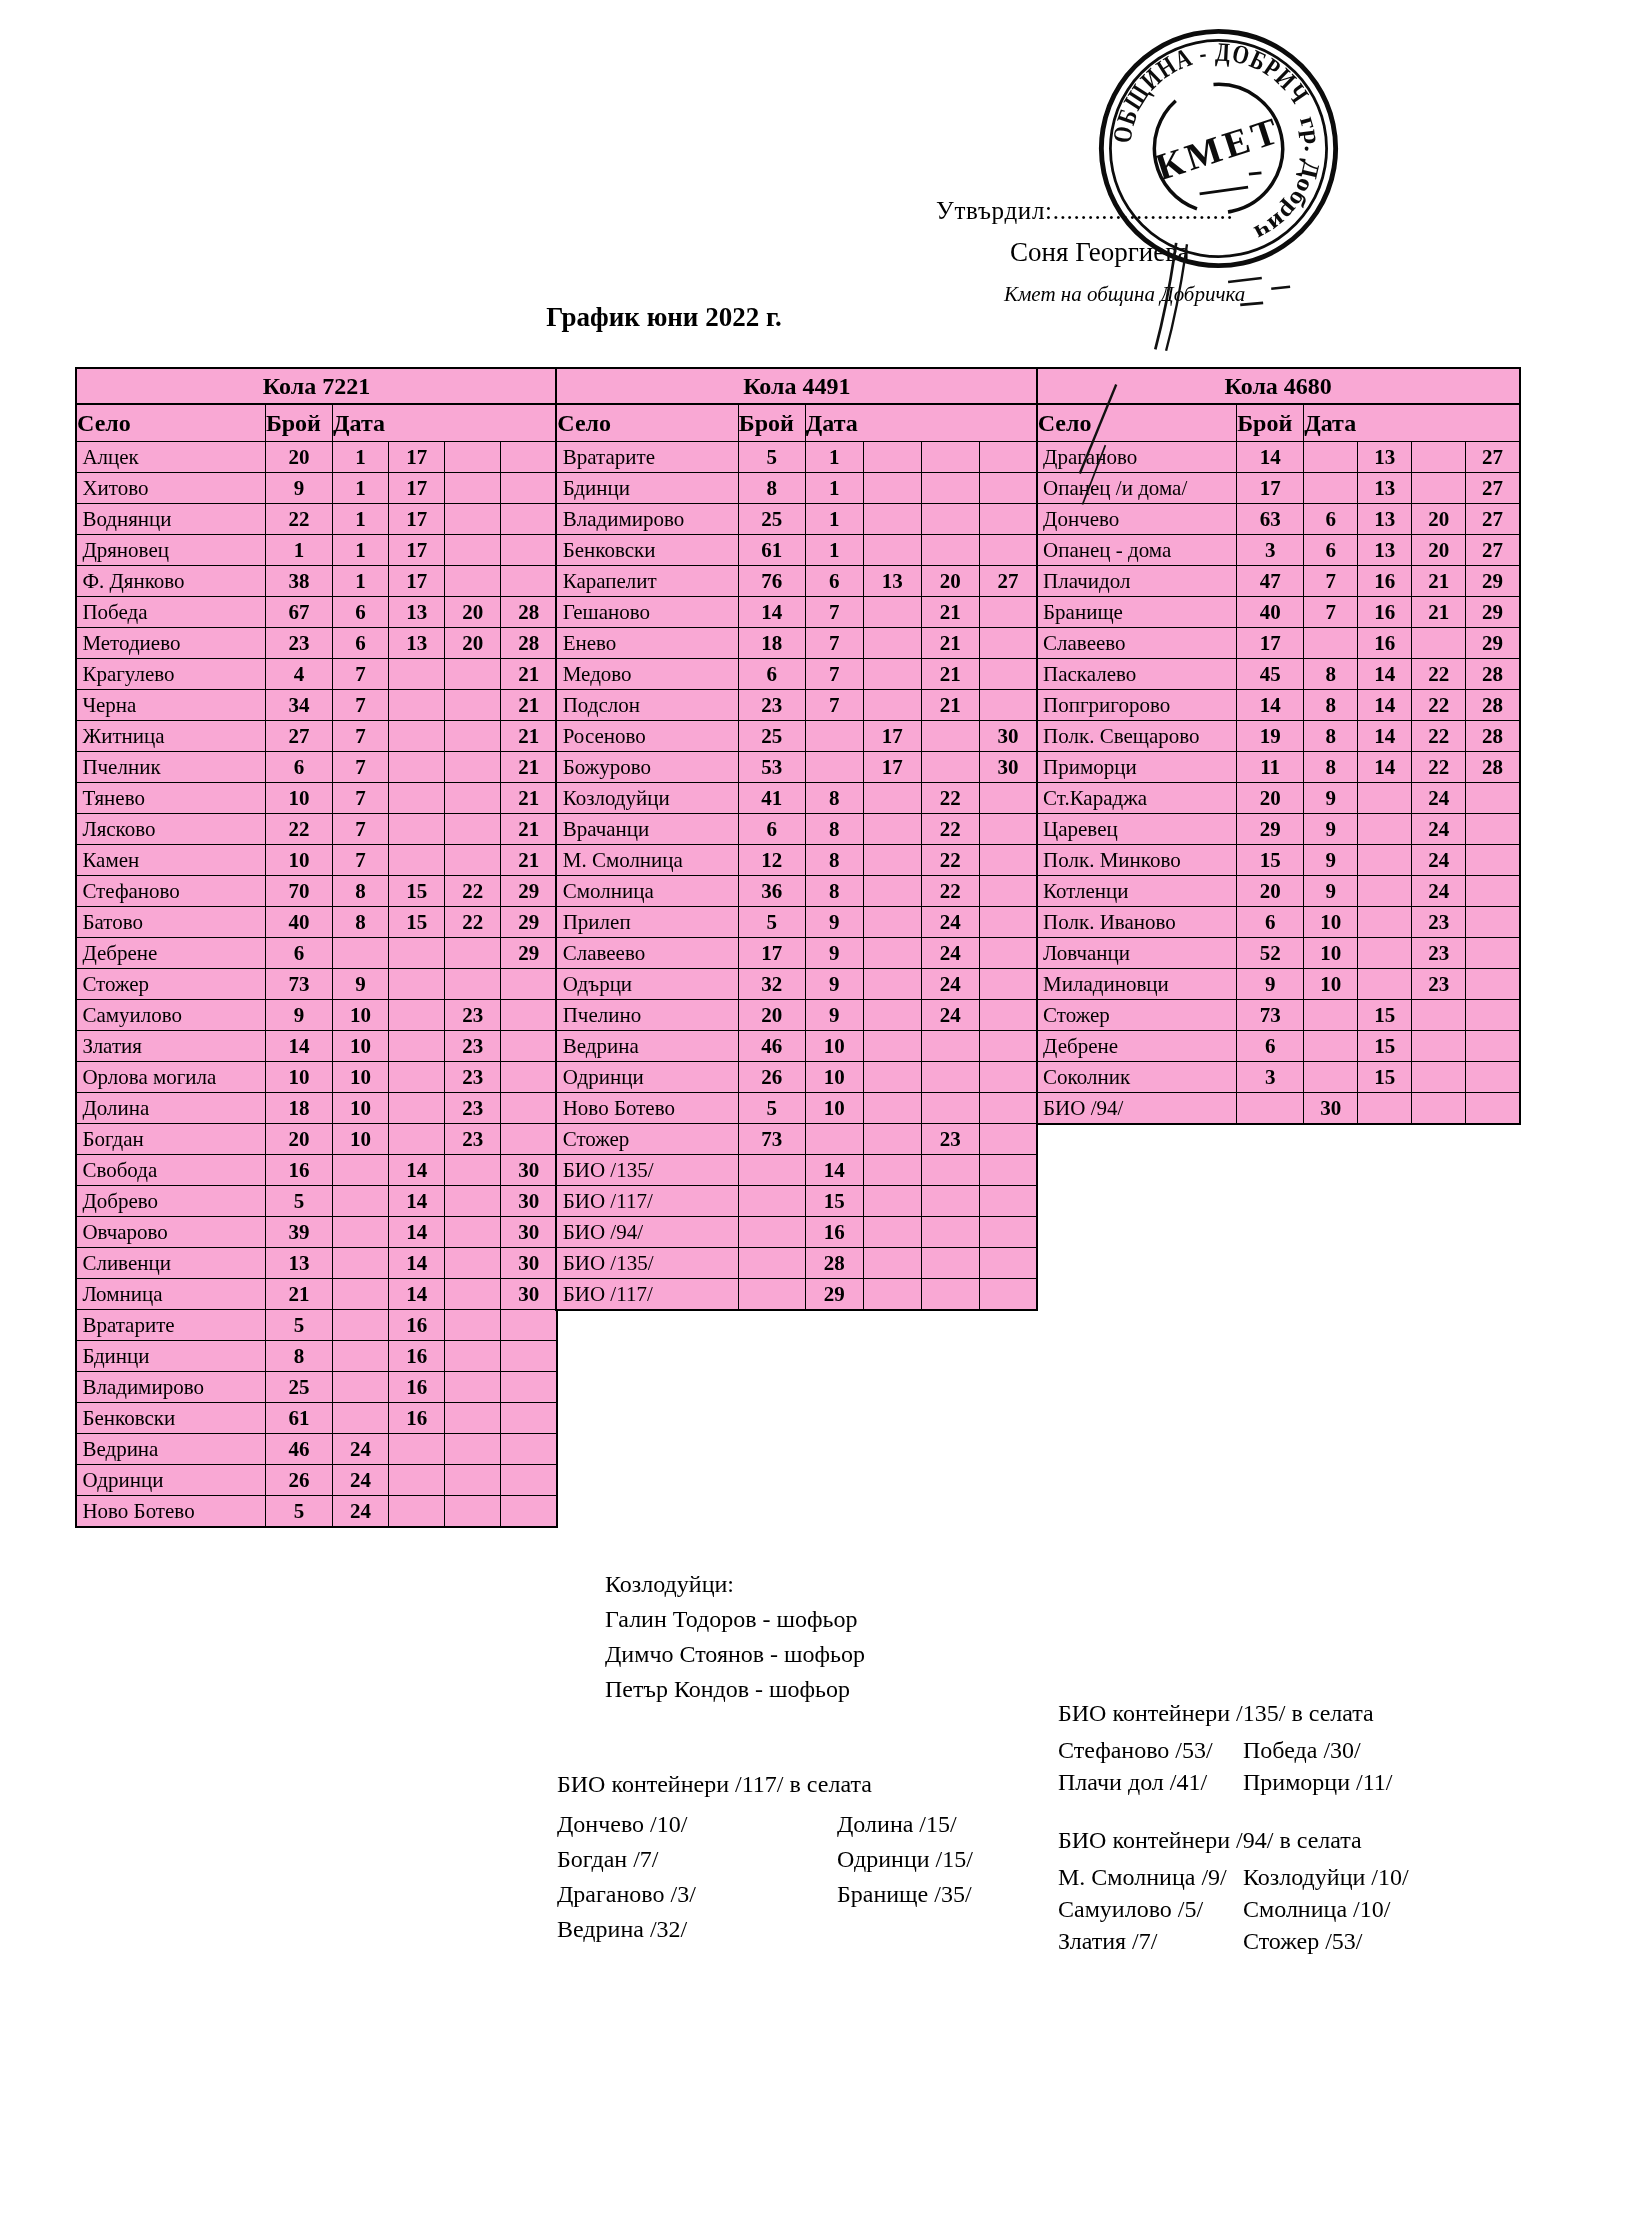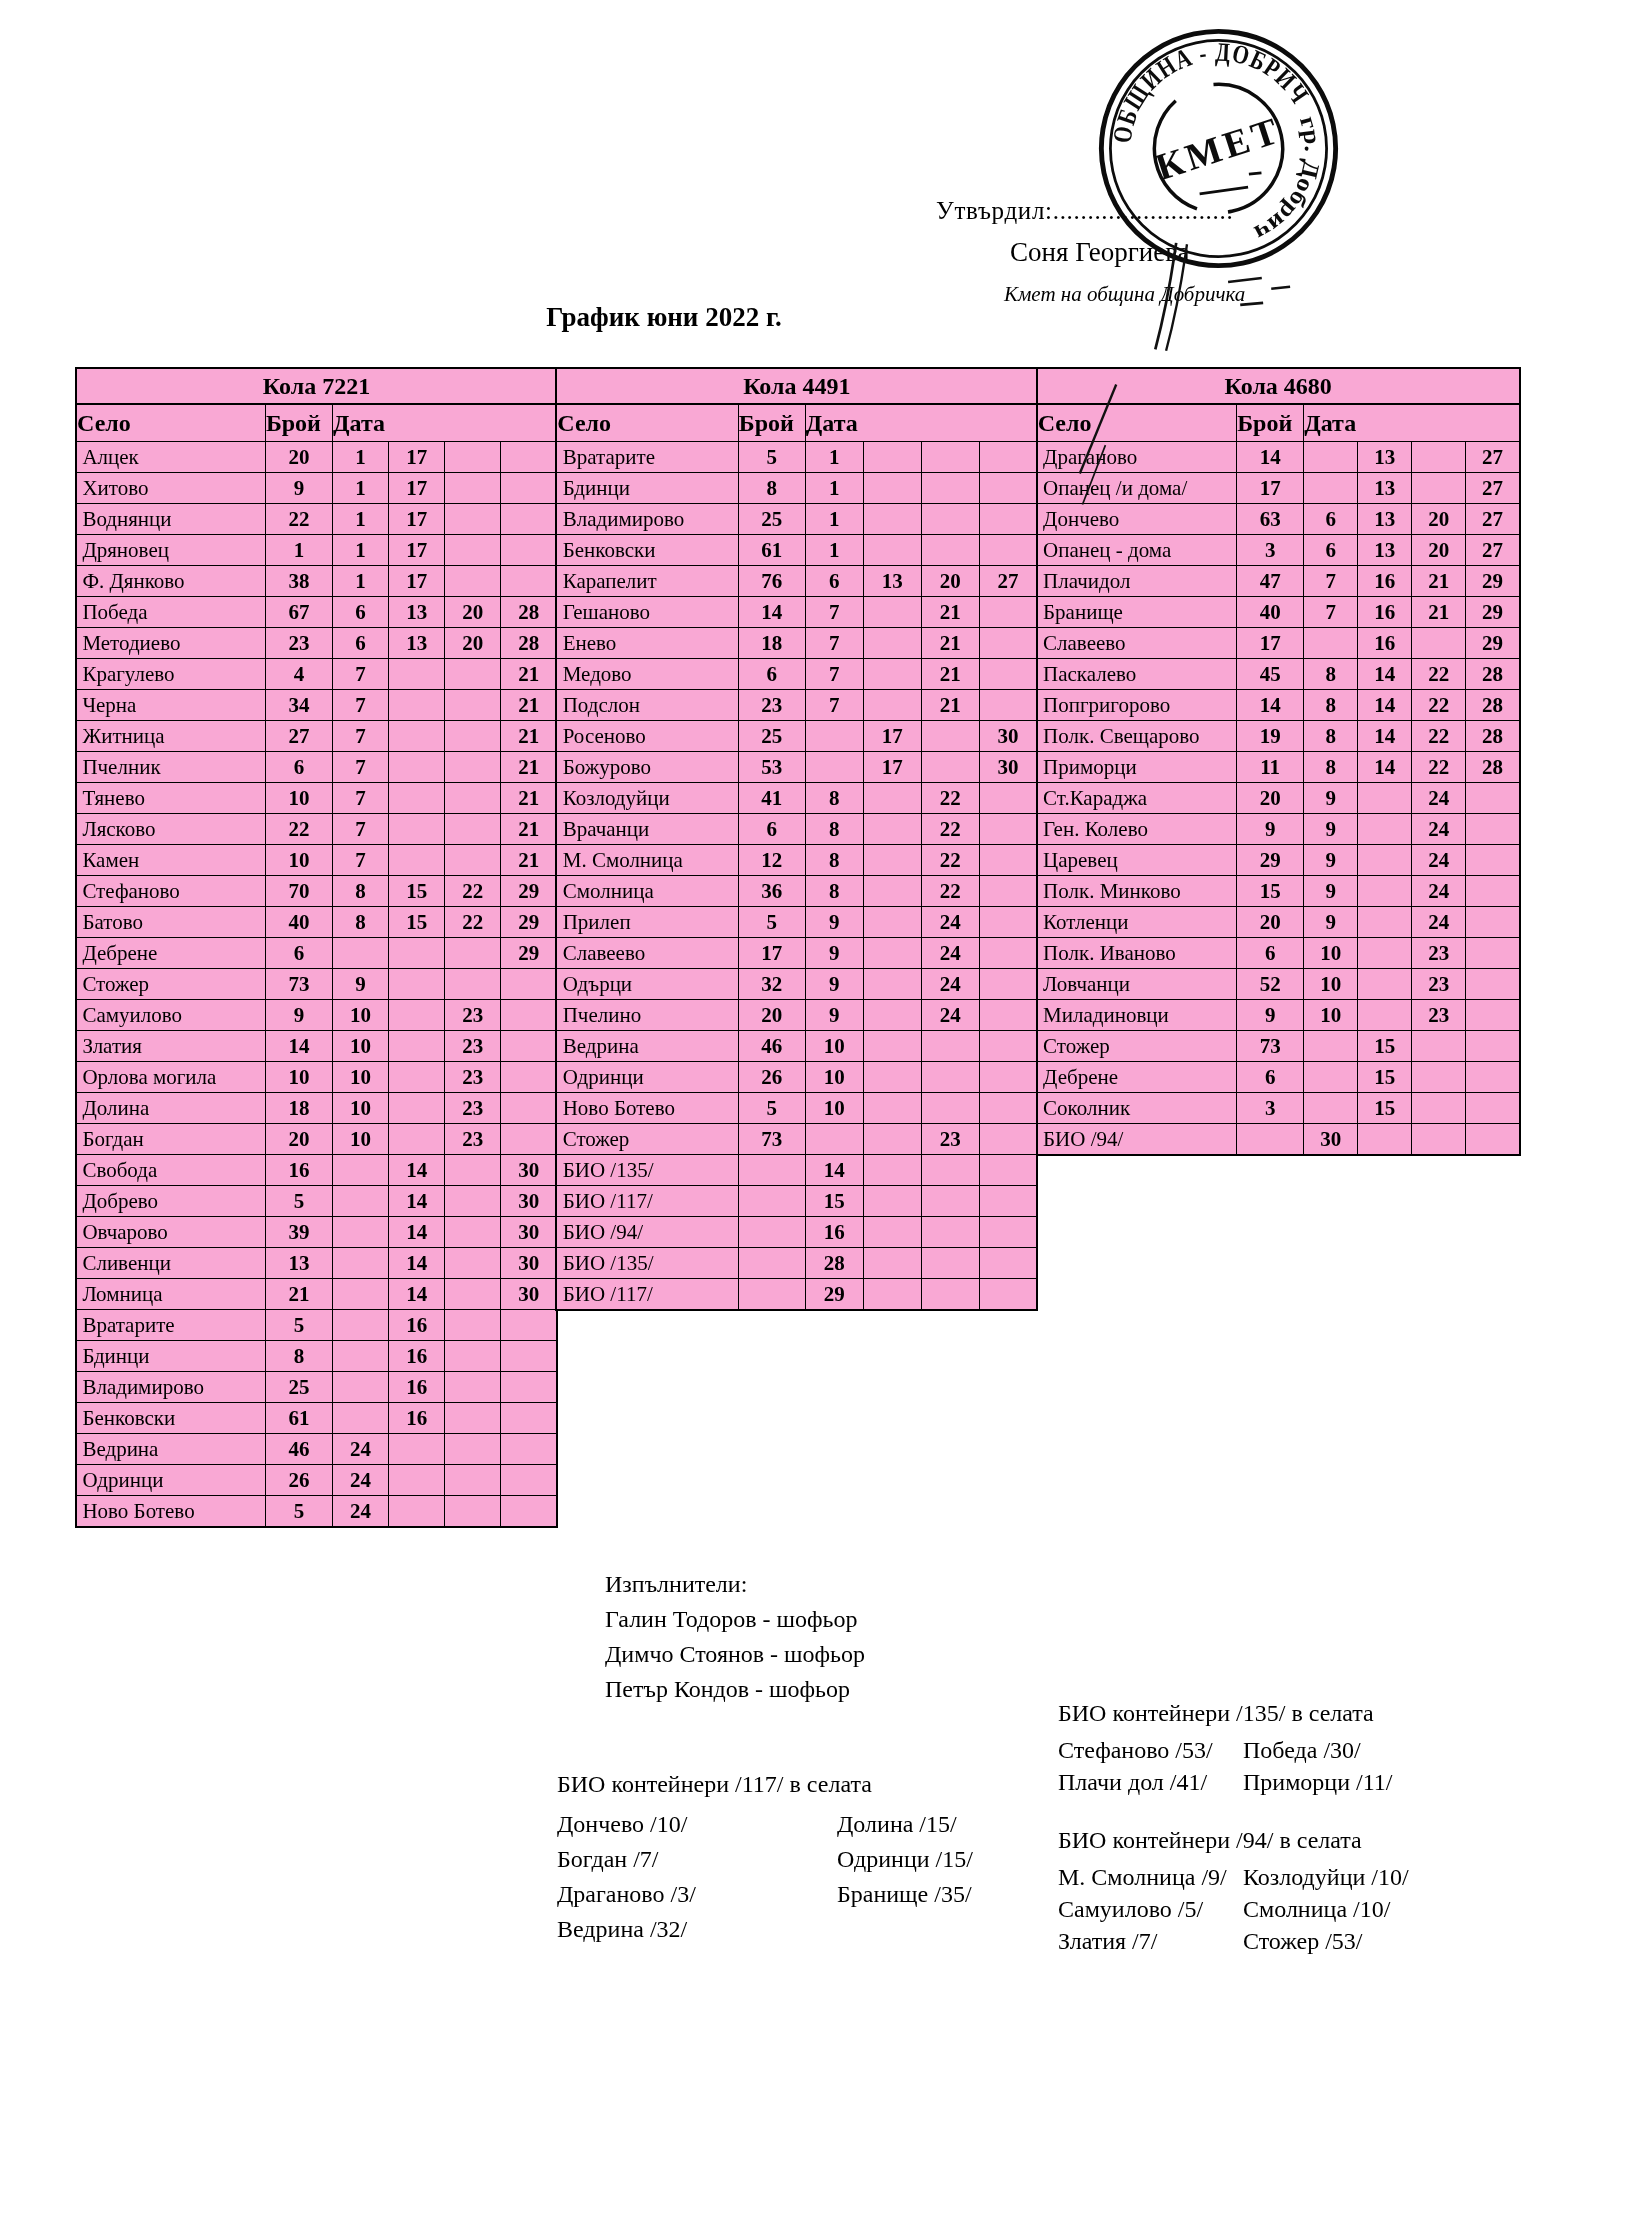--- a/index.html
+++ b/index.html
@@ -735,28 +735,20 @@
           </tr>
           <tr>
             <td class="v">Ст.Караджа</td>
             <td class="num">20</td>
             <td class="num">9</td>
             <td class="num"></td>
             <td class="num">24</td>
             <td class="num"></td>
           </tr>
           <tr>
-            <td class="v">Ген. Колево</td>
-            <td class="num">9</td>
-            <td class="num">9</td>
-            <td class="num"></td>
-            <td class="num">24</td>
-            <td class="num"></td>
-          </tr>
-          <tr>
             <td class="v">Царевец</td>
             <td class="num">29</td>
             <td class="num">9</td>
             <td class="num"></td>
             <td class="num">24</td>
             <td class="num"></td>
           </tr>
           <tr>
             <td class="v">Полк. Минково</td>
             <td class="num">15</td>
@@ -828,21 +820,21 @@
             <td class="num"></td>
             <td class="num"></td>
             <td class="num"></td>
           </tr>
         </tbody>
     </table>
 
   </div>
 
   <div class="blk" id="execs">
-    <div>Изпълнители:</div>
+    <div>Козлодуйци:</div>
     <div>
         <div>Галин Тодоров - шофьор</div>
         <div>Димчо Стоянов - шофьор</div>
         <div>Петър Кондов - шофьор</div>
       </div>
   </div>
 
   <div class="blk" id="bio117">
     <div class="hd">БИО контейнери /117/ в селата</div>
     <div class="twocol">

